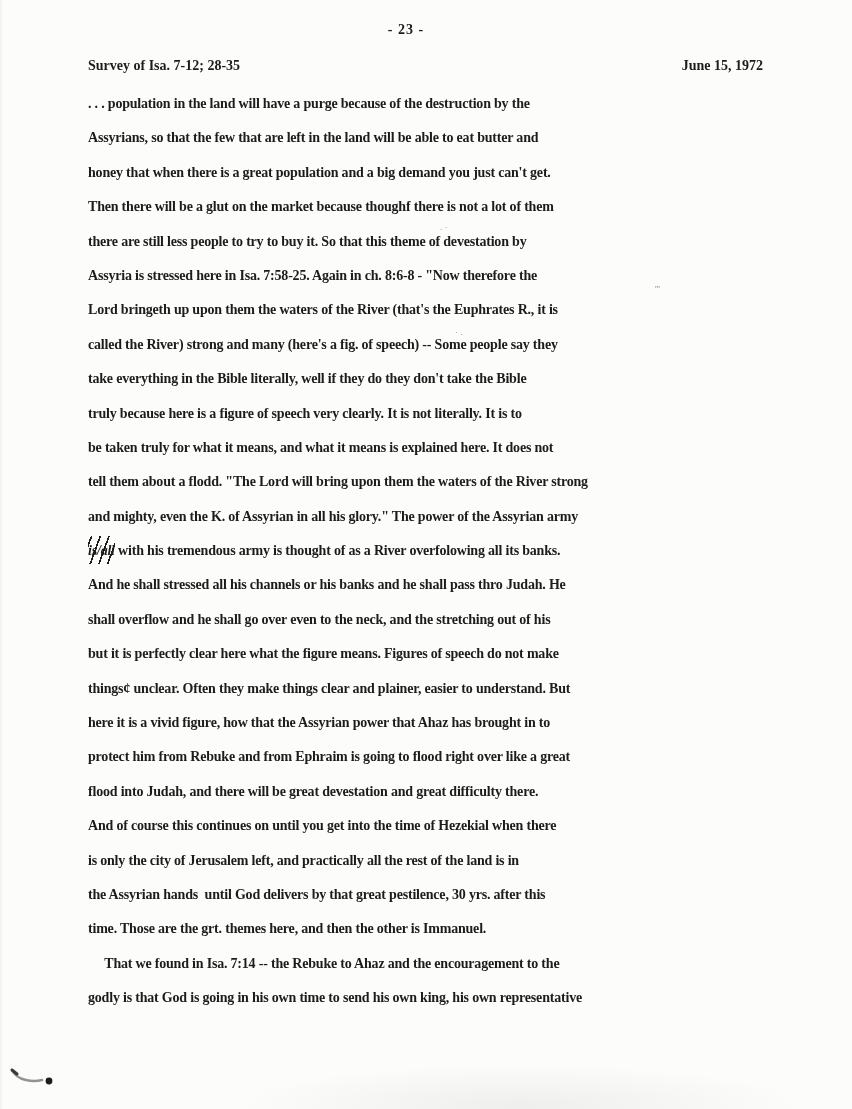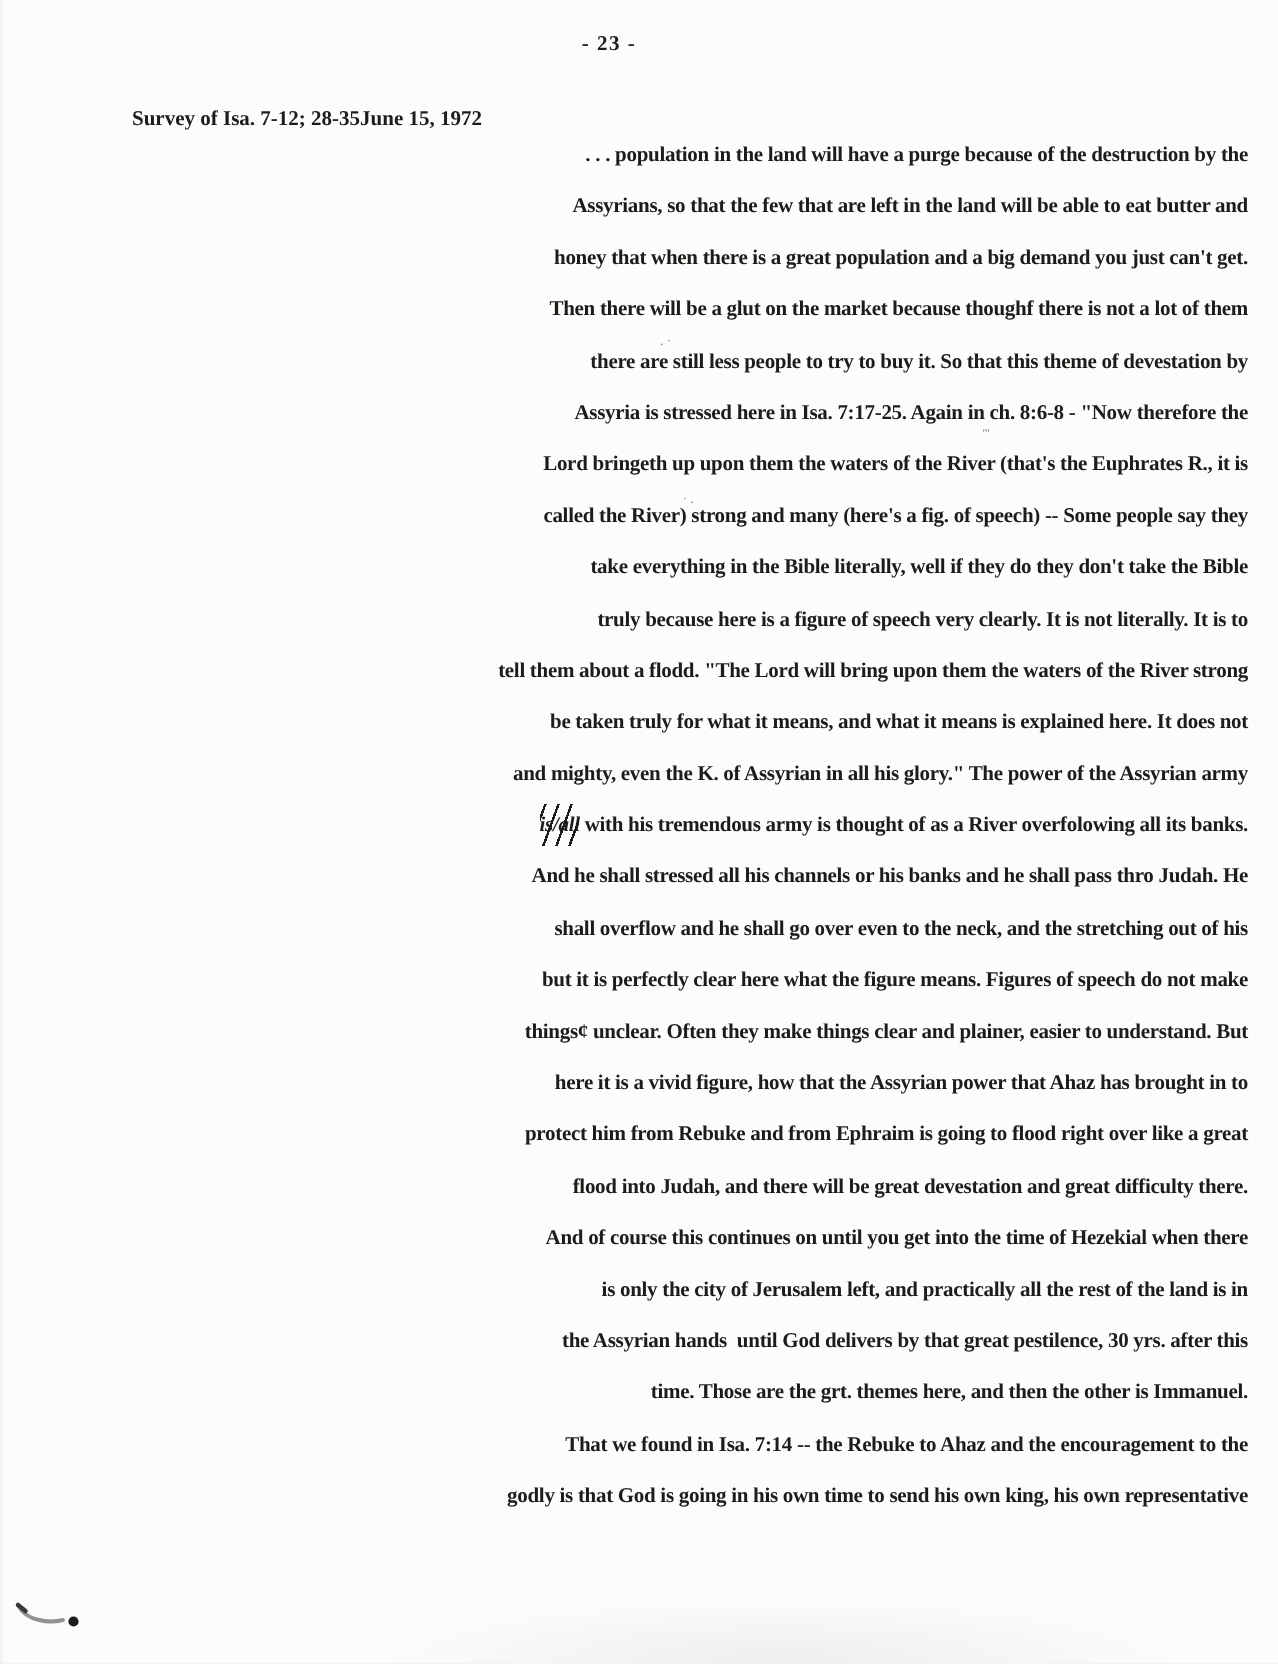--- a/index.html
+++ b/index.html
@@ -28,32 +28,32 @@
     top: 22px;
     left: 0;
     width: 100%;
     text-align: center;
     transform: translateX(-20px);
     letter-spacing: 1px;
     white-space: pre;
   }
   .header-row {
     position: absolute;
-    top: 72px;
+    top: 58px;
     left: 88px;
     right: 89px;
     display: flex;
+    justify-content: space-between;
     white-space: pre;
   }
   .body-text {
     position: absolute;
     top: 87px;
     left: 88px;
     right: 20px;
-    text-align: right;
   }
   .line {
     display: block;
     height: 34.4px;
     line-height: 34.4px;
     white-space: pre;
     letter-spacing: -0.2px;
   }
   
   .struck {
@@ -102,33 +102,33 @@
       <div class="line"><span>. . . population in the land will have a purge because of the destruction by the</span></div>
 
       <div class="line"><span>Assyrians, so that the few that are left in the land will be able to eat butter and</span></div>
 
       <div class="line"><span>honey that when there is a great population and a big demand you just can't get.</span></div>
 
       <div class="line"><span>Then there will be a glut on the market because thoughf there is not a lot of them</span></div>
 
       <div class="line"><span>there are still less people to try to buy it. So that this theme of devestation by</span></div>
 
-      <div class="line"><span>Assyria is stressed here in Isa. 7:17-25. Again in ch. 8:6-8 - "Now therefore the</span></div>
+      <div class="line"><span>Assyria is stressed here in Isa. 7:58-25. Again in ch. 8:6-8 - "Now therefore the</span></div>
 
       <div class="line"><span>Lord bringeth up upon them the waters of the River (that's the Euphrates R., it is</span></div>
 
       <div class="line"><span>called the River) strong and many (here's a fig. of speech) -- Some people say they</span></div>
 
       <div class="line"><span>take everything in the Bible literally, well if they do they don't take the Bible</span></div>
 
       <div class="line"><span>truly because here is a figure of speech very clearly. It is not literally. It is to</span></div>
 
+      <div class="line"><span>be taken truly for what it means, and what it means is explained here. It does not</span></div>
+
       <div class="line"><span>tell them about a flodd. "The Lord will bring upon them the waters of the River strong</span></div>
-
-      <div class="line"><span>be taken truly for what it means, and what it means is explained here. It does not</span></div>
 
       <div class="line"><span>and mighty, even the K. of Assyrian in all his glory." The power of the Assyrian army</span></div>
 
       <div class="line"><span class="struck">is/all</span><span> with his tremendous army is thought of as a River overfolowing all its banks.</span></div>
 
       <div class="line"><span>And he shall stressed all his channels or his banks and he shall pass thro Judah. He</span></div>
 
       <div class="line"><span>shall overflow and he shall go over even to the neck, and the stretching out of his</span></div>
 
 

